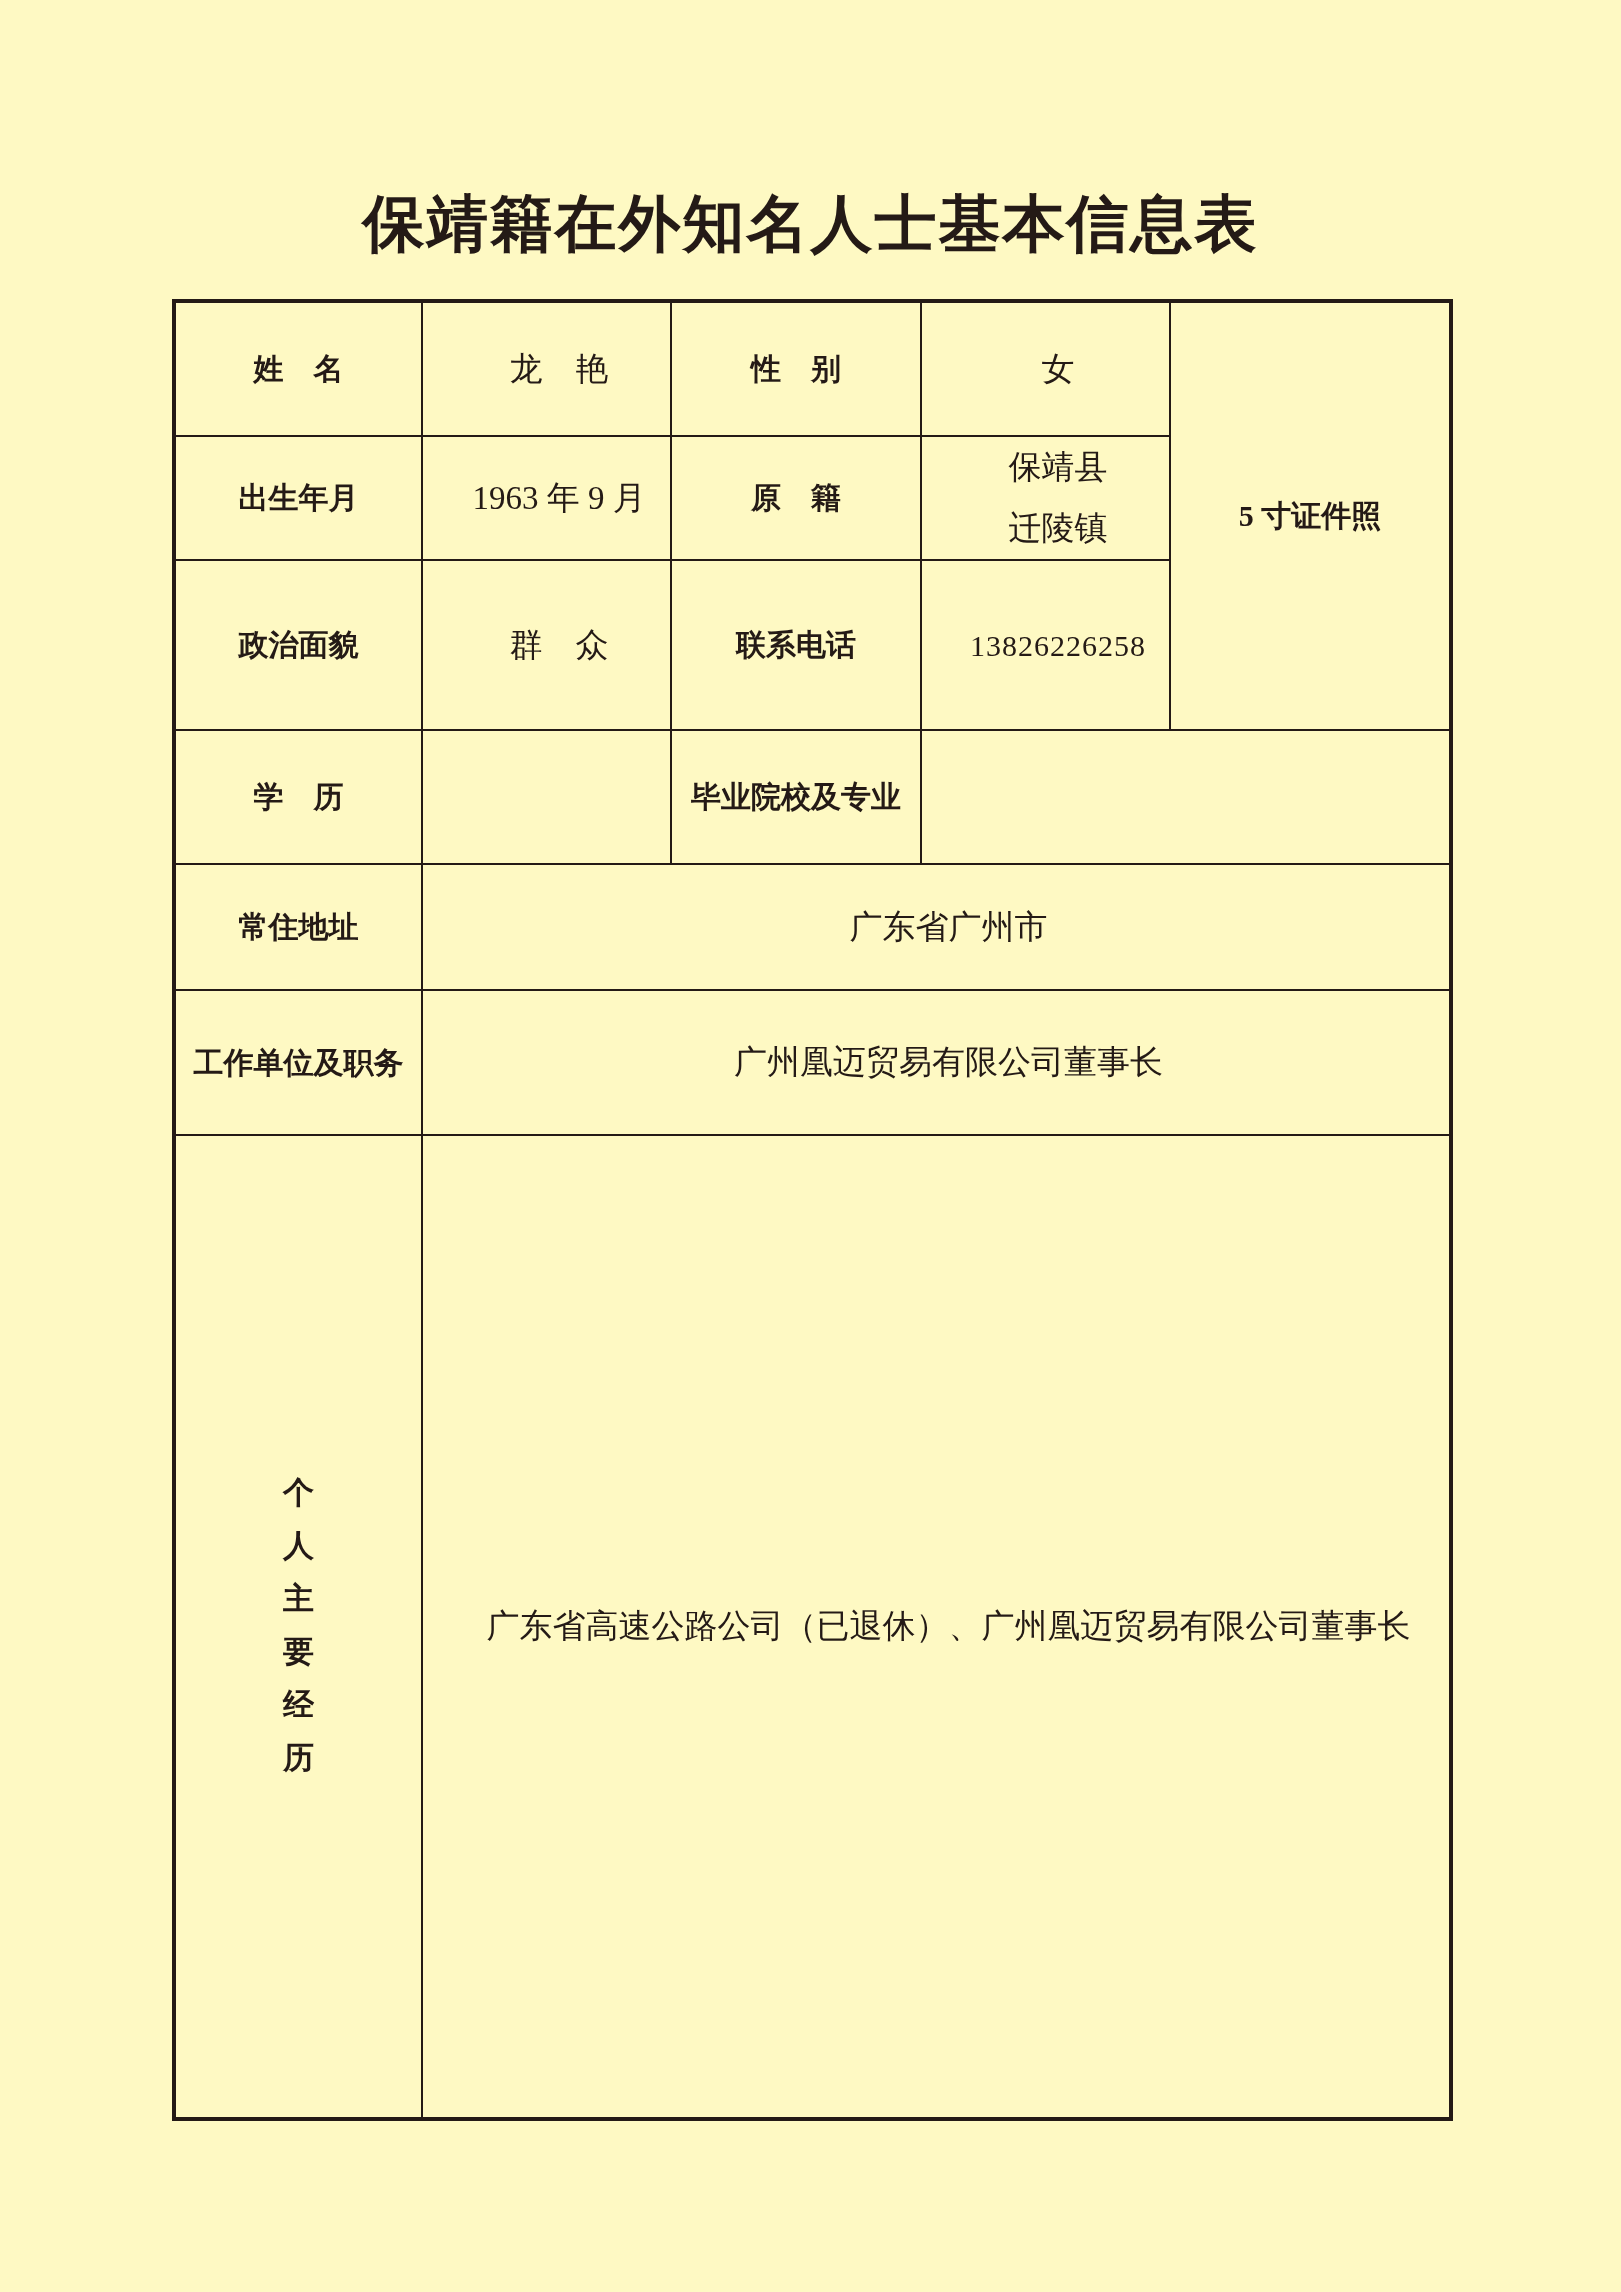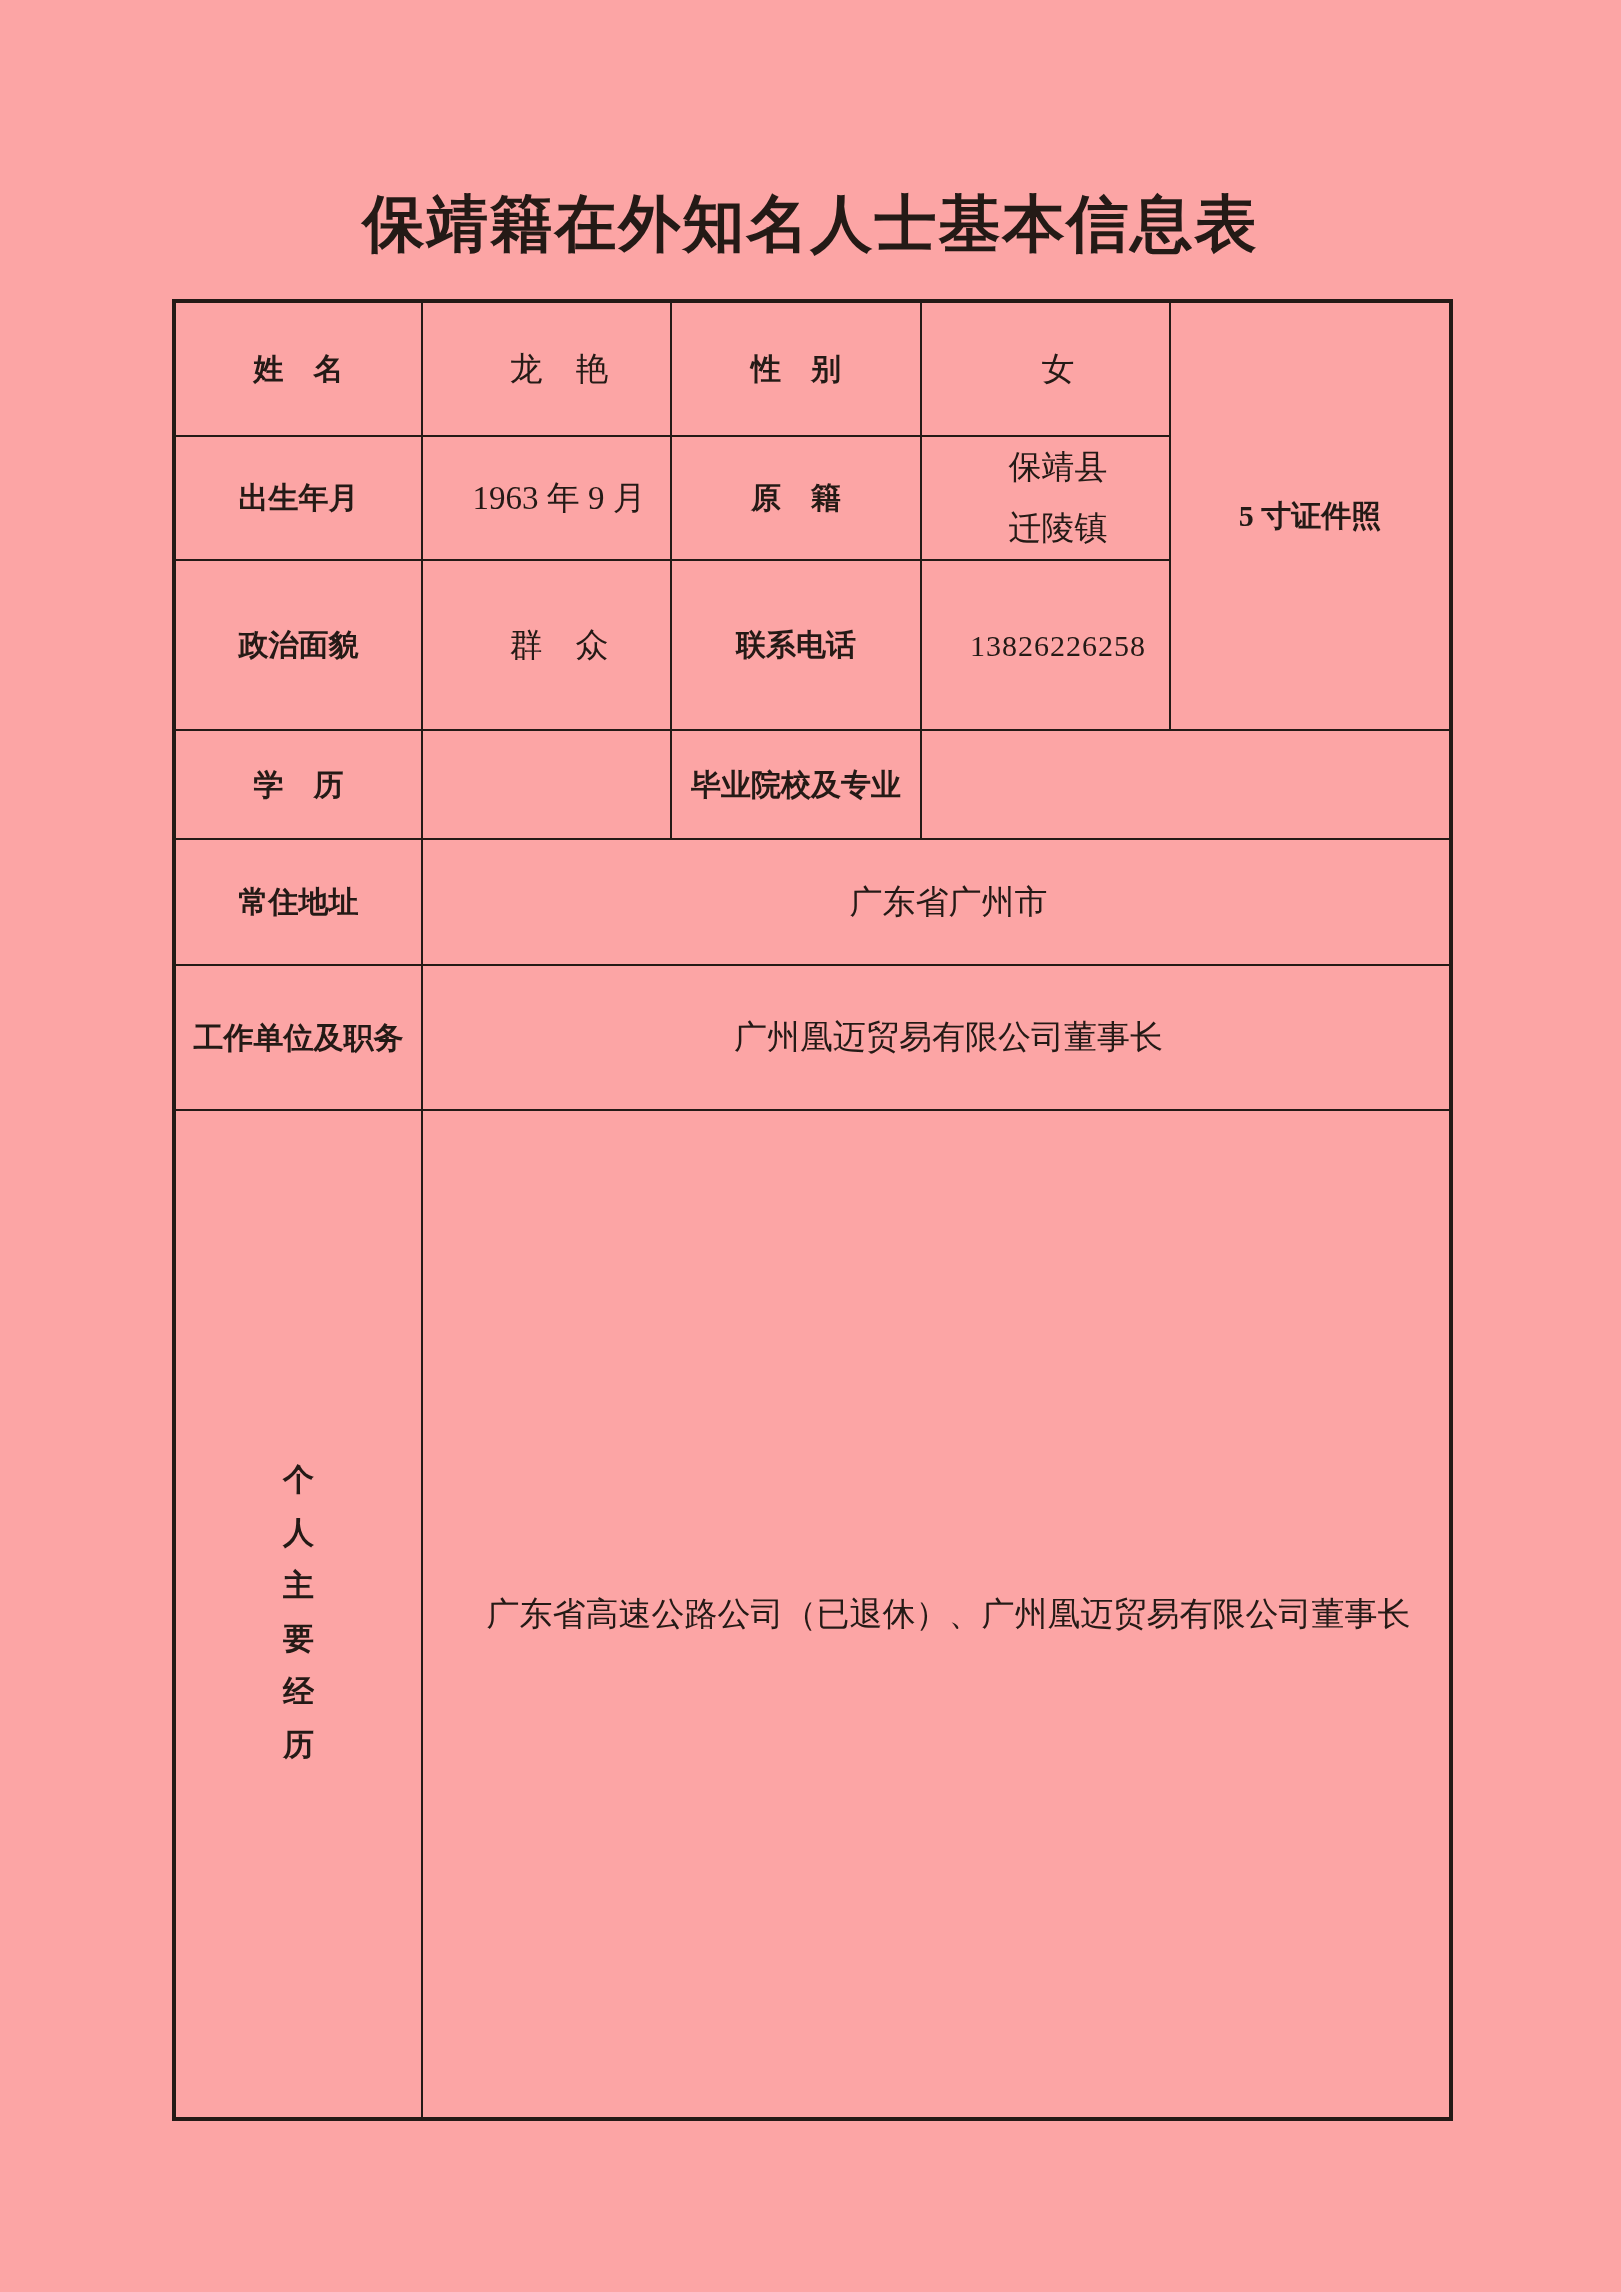--- a/index.html
+++ b/index.html
@@ -4,21 +4,21 @@
 <style>
   :root { --ink: #241a16; }
   html, body { margin: 0; padding: 0; }
   body {
     width: 1621px; height: 2293px;
     background: #ffffff;
     font-family: "Liberation Serif", serif;
     color: var(--ink);
     position: relative;
   }
-  .page { position: absolute; left: 0; top: 0; width: 1621px; height: 2293px; background: #fca5a5; }
+  .page { position: absolute; left: 0; top: 0; width: 1621px; height: 2293px; background: #fef9c3; }
 
   .doc-title {
     position: absolute;
     top: 182px; left: 0; width: 100%;
     margin: 0;
     text-align: center;
     font-family: "Liberation Serif", serif;
     font-weight: bold;
     font-size: 62px;
     letter-spacing: 2px;
@@ -68,21 +68,21 @@
     word-break: break-all;
     text-align: center;
     font-family: Liberation Mono, monospace;
     font-weight: bold;
     font-size: 31px;
   }
 
   tr.r1 { height: 135px; }
   tr.r2 { height: 116px; }
   tr.r3 { height: 170px; }
-  tr.r4 { height: 109px; }
+  tr.r4 { height: 134px; }
   tr.r5 { height: 126px; }
   tr.r6 { height: 145px; }
 </style>
 </head>
 <body>
 
 <div class="page">
 
   <h1 class="doc-title">保靖籍在外知名人士基本信息表</h1>
 

